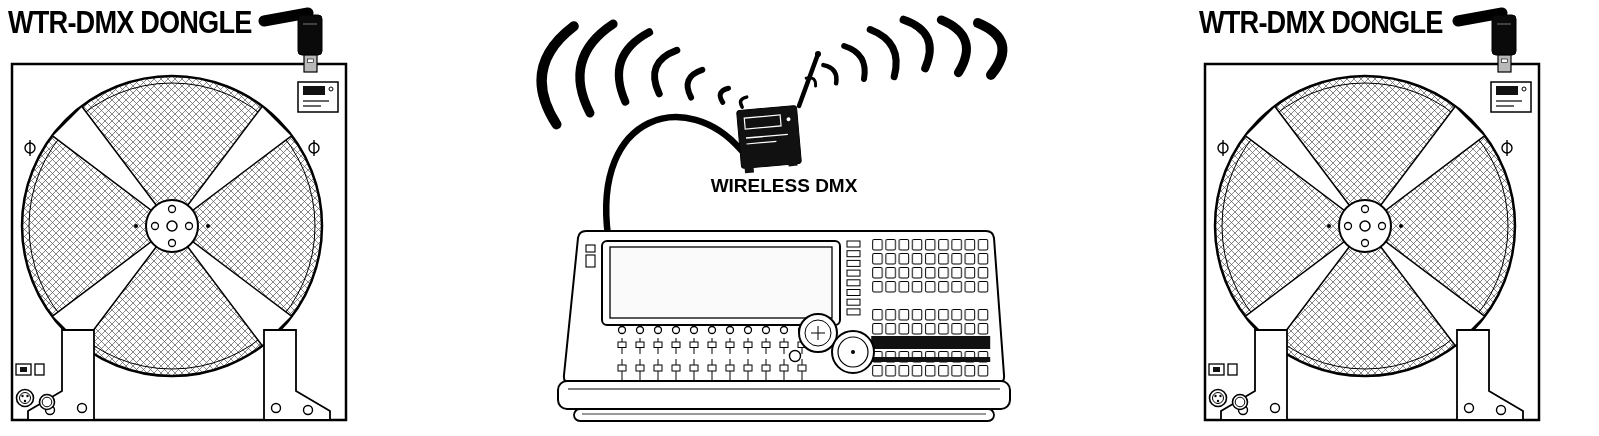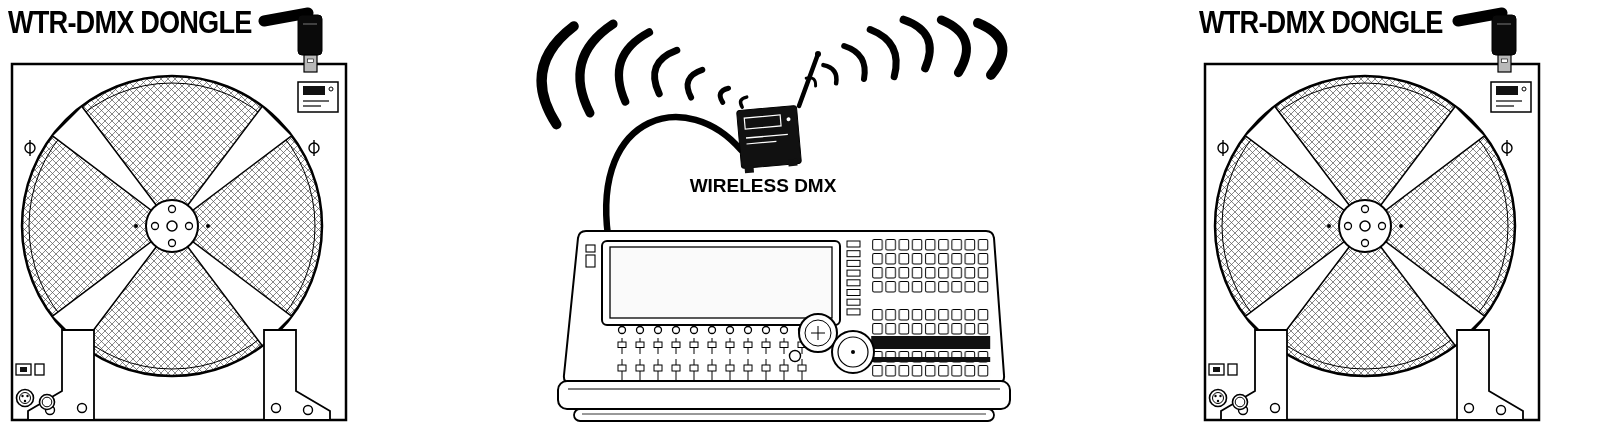--- a/index.html
+++ b/index.html
@@ -10,21 +10,21 @@
   .unit-right{left:1193px;}
   .unit-title{position:absolute;top:4px;font-weight:800;font-size:32px;letter-spacing:-1px;
               transform:scaleX(.85);transform-origin:left top;white-space:nowrap;}
   .unit-left  .unit-title{left:8px;}
   .unit-right .unit-title{left:6px;}
   .fan-svg{position:absolute;top:58px;left:0;}
   .dongle-svg{position:absolute;top:5px;}
   .unit-left  .dongle-svg{left:258px;}
   .unit-right .dongle-svg{left:259px;}
   .center-svg{position:absolute;left:520px;top:0;}
-  .tx-label{position:absolute;left:667px;top:176px;width:192px;text-align:center;
+  .tx-label{position:absolute;left:688px;top:176px;width:192px;text-align:center;
             font-weight:700;font-size:19px;line-height:20px;}
   .hidden-defs{position:absolute;width:0;height:0;}
 </style>
 </head>
 <body>
 
 <div class="stage">
 
   <svg class="hidden-defs" aria-hidden="true">
     <defs>

